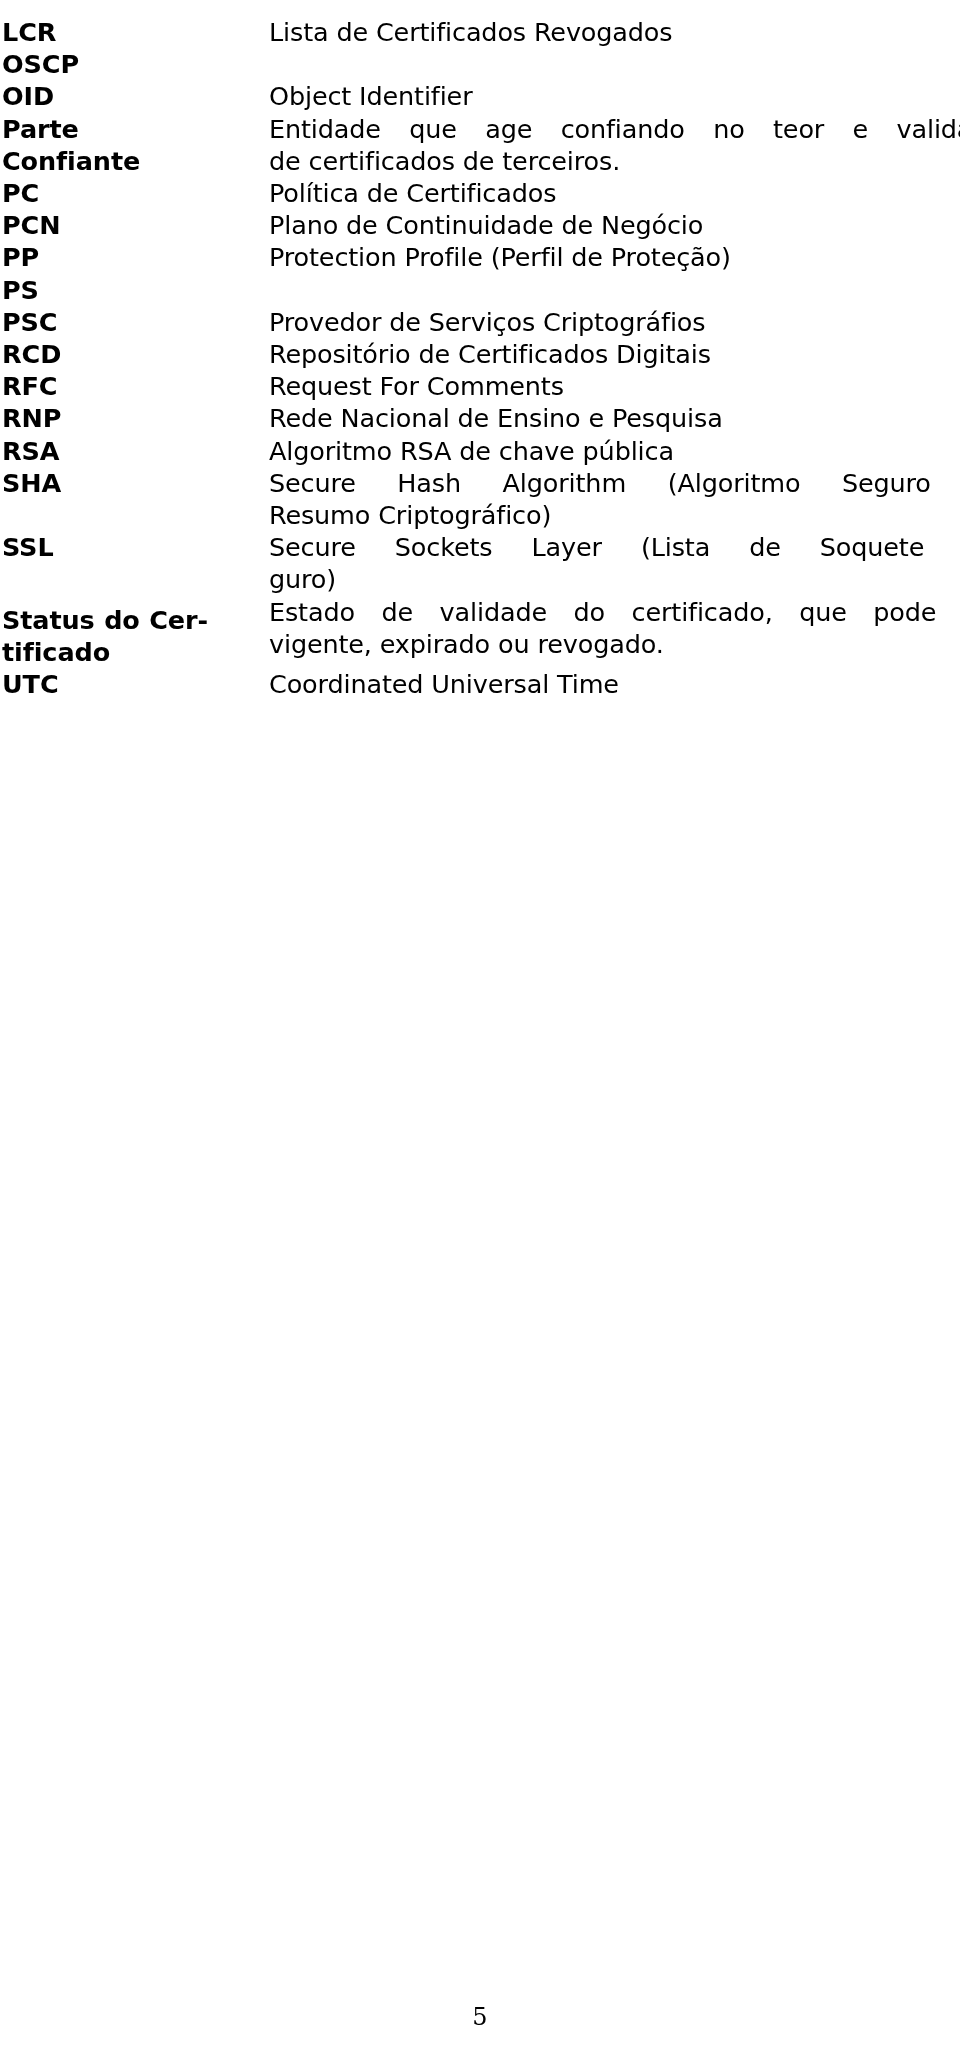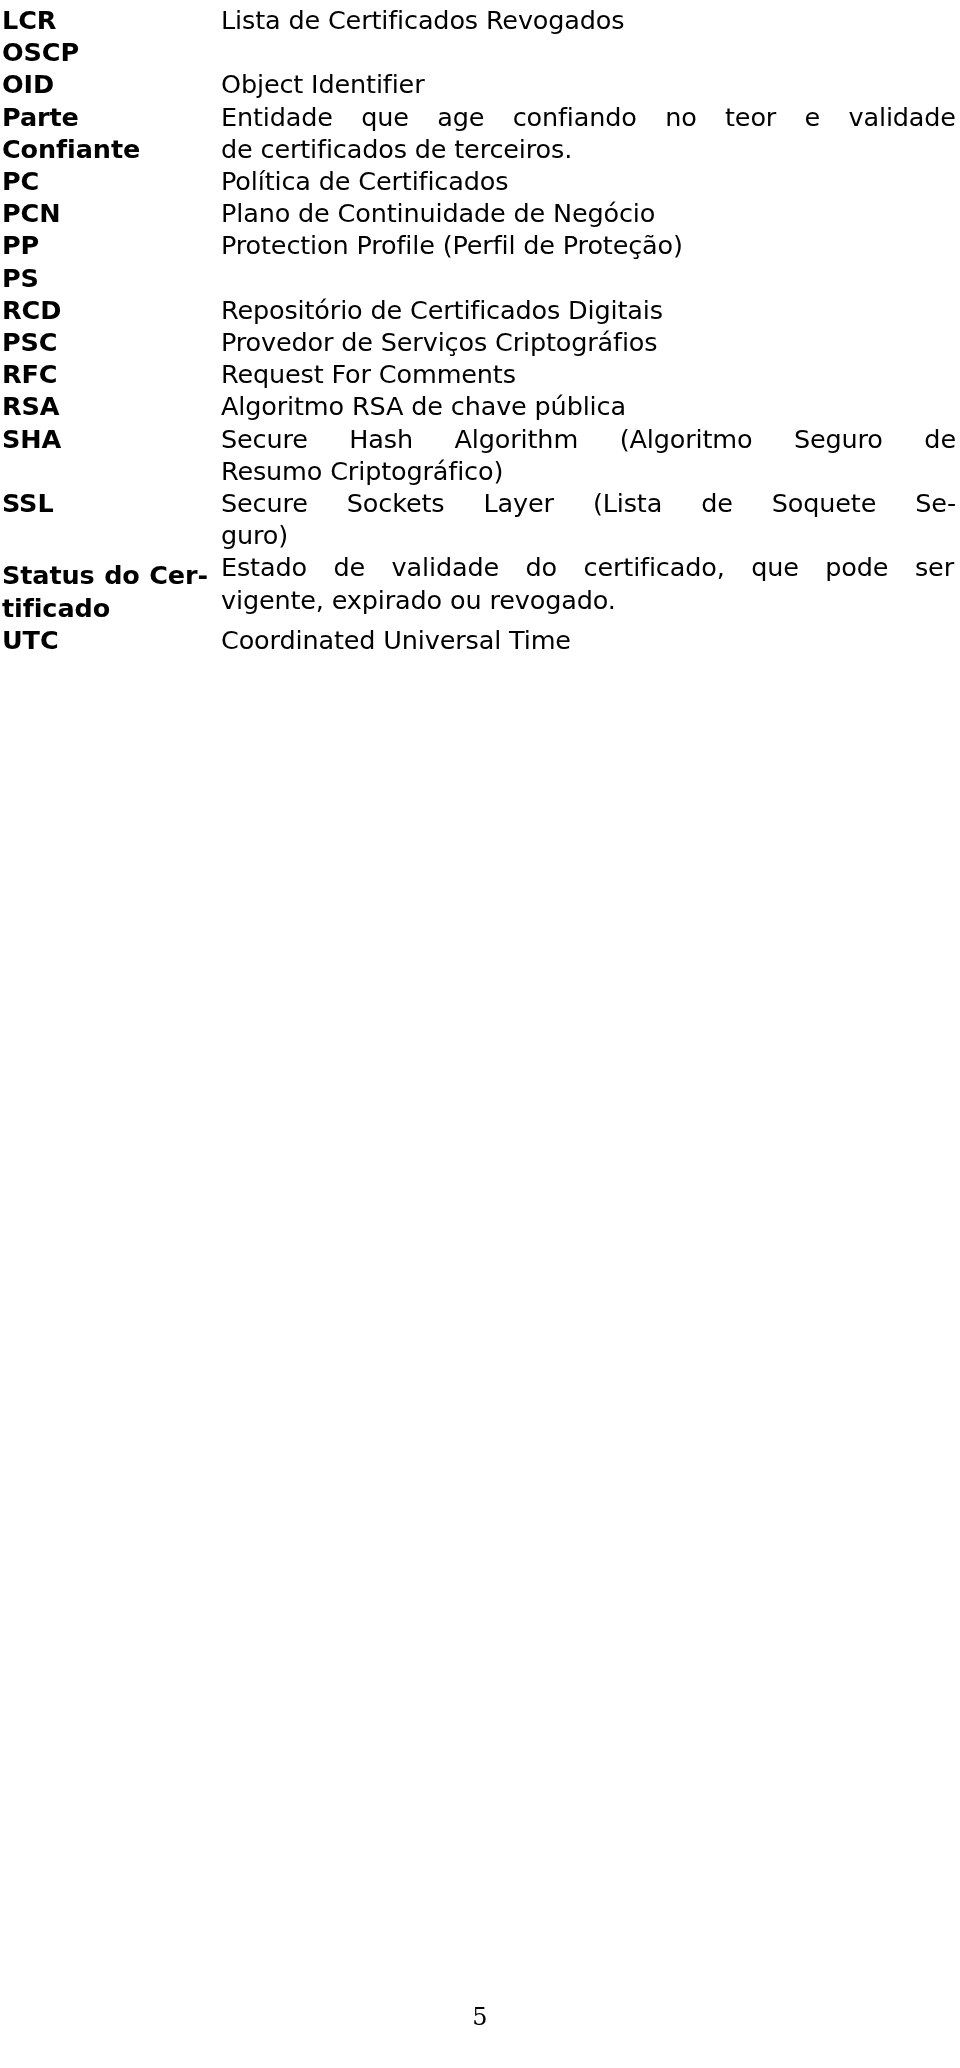--- a/index.html
+++ b/index.html
@@ -23,21 +23,21 @@
     top: 0;
     width: 960px;
     height: 2068px;
     overflow: hidden;
   }
 
   
   #glossary {
     position: absolute;
     left: 2px;
-    top: 4px;
+    top: 16px;
     width: 957px;
   }
 
   .gloss-row {
     display: flex;
     align-items: flex-start;
     width: 957px;
   }
 
   .term {
@@ -66,20 +66,21 @@
   .desc {
     flex: 1 1 auto;
     font-size: 25.5px;
     line-height: 32.2px;
     letter-spacing: -0.15px;
   }
 
   .desc .dline {
     display: block;
     white-space: nowrap;
+    margin-left: 48px;
   }
 
   
   .desc .dline.justified {
     display: flex;
     justify-content: space-between;
     width: 735px;
   }
 
   .desc .dline.justified.narrow {
@@ -162,40 +163,46 @@
       <div class="desc">
         <span class="dline">Protection Profile (Perfil de Proteção)</span>
       </div>
     </div>
 
     <div class="gloss-row">
       <div class="term">PS</div>
     </div>
 
     <div class="gloss-row">
+      <div class="term">PSC</div>
+      <div class="desc">
+        <span class="dline">Provedor de Serviços Criptográfios</span>
+      </div>
+    </div>
+
+    <div class="gloss-row">
       <div class="term">RCD</div>
       <div class="desc">
         <span class="dline">Repositório de Certificados Digitais</span>
       </div>
     </div>
 
     <div class="gloss-row">
-      <div class="term">PSC</div>
-      <div class="desc">
-        <span class="dline">Provedor de Serviços Criptográfios</span>
-      </div>
-    </div>
-
-    <div class="gloss-row">
       <div class="term">RFC</div>
       <div class="desc">
         <span class="dline">Request For Comments</span>
       </div>
     </div>
 
+    <div class="gloss-row">
+      <div class="term">RNP</div>
+      <div class="desc">
+        <span class="dline">Rede Nacional de Ensino e Pesquisa</span>
+      </div>
+    </div>
 
     <div class="gloss-row">
       <div class="term">RSA</div>
       <div class="desc">
         <span class="dline">Algoritmo RSA de chave pública</span>
       </div>
     </div>
 
     <div class="gloss-row">
       <div class="term">SHA</div>

